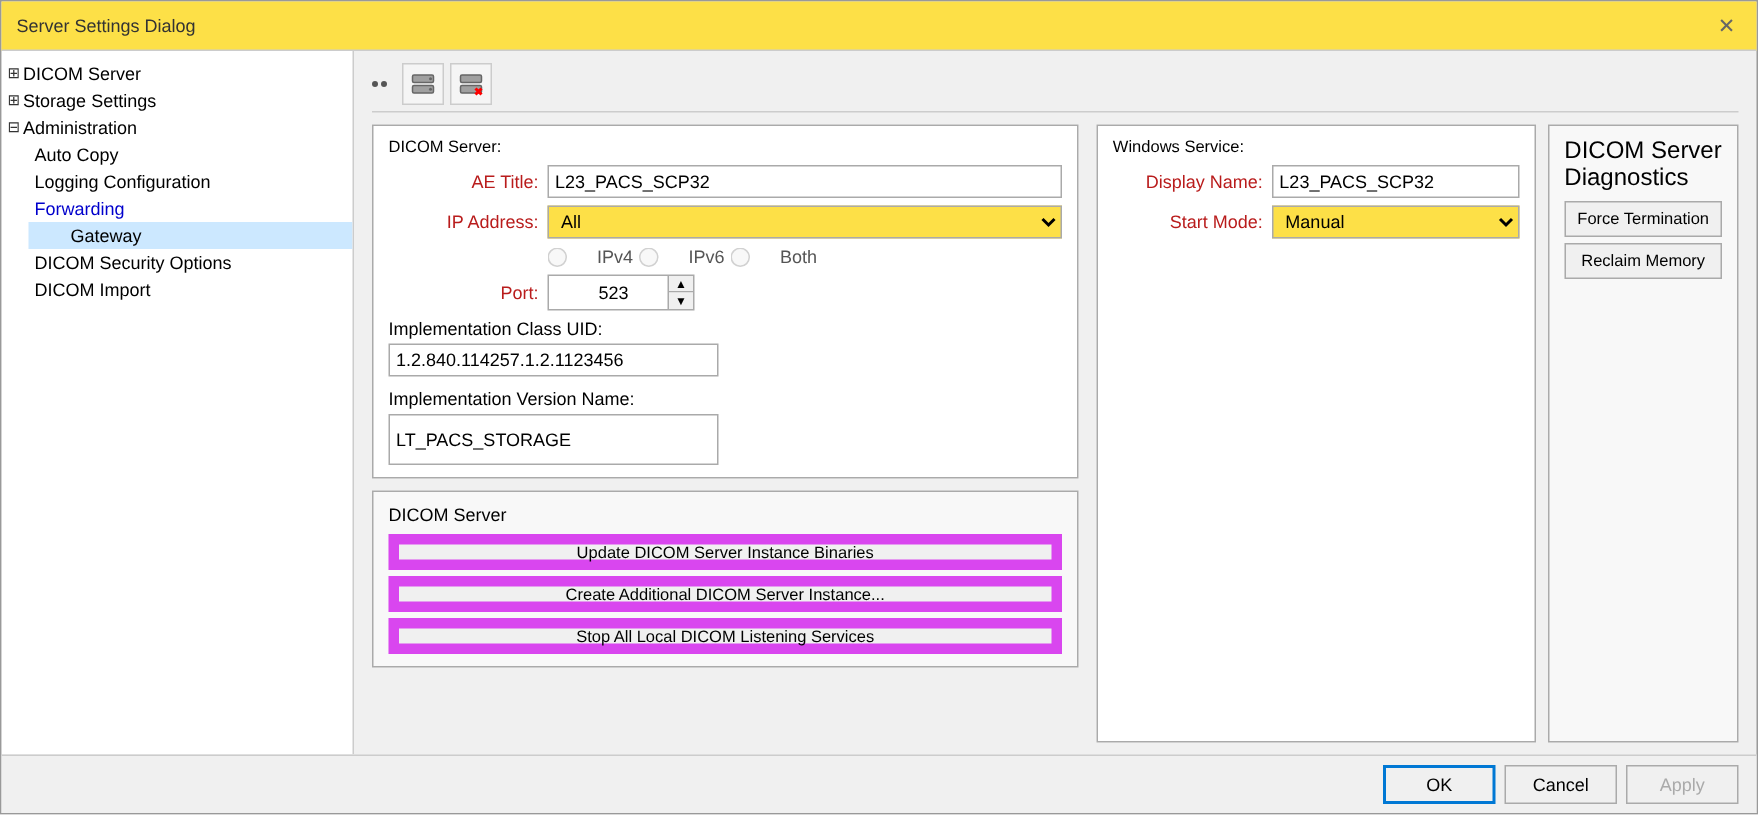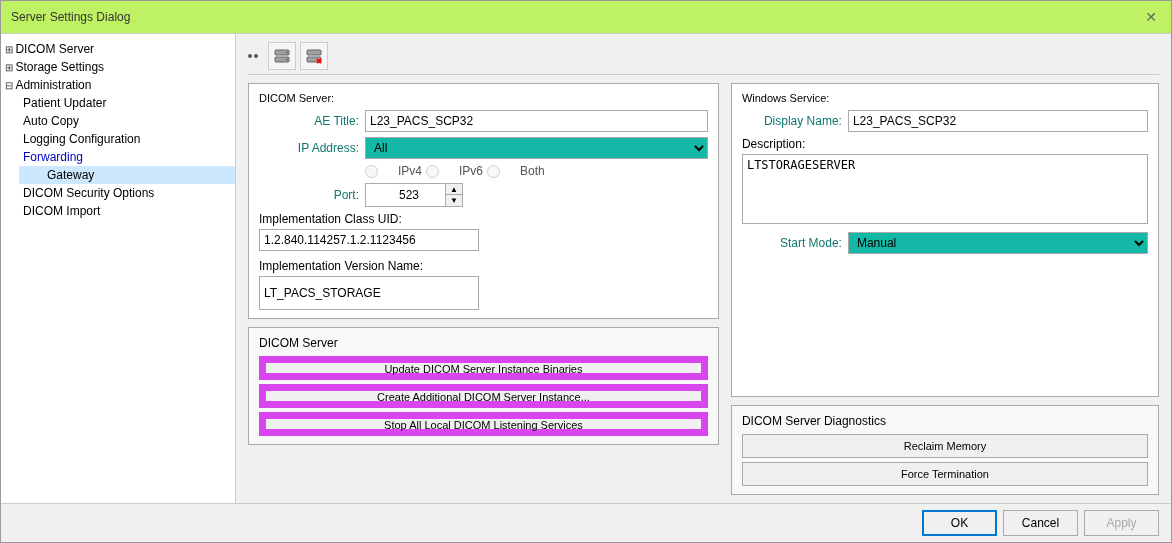--- a/index.html
+++ b/index.html
@@ -13,21 +13,21 @@
     }
     .dialog {
       width: 1172px;
       height: 543px;
       background: #f0f0f0;
       border: 1px solid #999;
       display: flex;
       flex-direction: column;
     }
     .title-bar {
-      background: #bef264;
+      background: #fde047;
       border-bottom: 1px solid #ccc;
       padding: 6px 10px;
       display: flex;
       justify-content: space-between;
       align-items: center;
       font-size: 12px;
       color: #333;
     }
     .title-bar-close {
       cursor: pointer;
@@ -106,21 +106,21 @@
     }
     .left-panel {
       flex: 1.1;
       display: flex;
       flex-direction: column;
       gap: 8px;
     }
     .right-panel {
       flex: 1;
       display: flex;
-      flex-direction: column;
+      flex-direction: row;
       gap: 8px;
     }
     .section-box {
       border: 1px solid #aaa;
       background: #fff;
       padding: 8px 10px;
     }
     .section-title {
       font-size: 11px;
       font-weight: normal;
@@ -129,37 +129,37 @@
     }
     .form-row {
       display: flex;
       align-items: center;
       margin-bottom: 5px;
       gap: 6px;
     }
     .form-label {
       width: 100px;
       font-size: 12px;
-      color: #0f766e;
+      color: #b91c1c;
       text-align: right;
     }
     .form-input {
       flex: 1;
       height: 22px;
       border: 1px solid #aaa;
       background: #fff;
       padding: 2px 4px;
       font-size: 12px;
       outline: none;
     }
     .form-select {
       flex: 1;
       height: 22px;
       border: 1px solid #aaa;
-      background: #14b8a6;
+      background: #fde047;
       padding: 2px 4px;
       font-size: 12px;
       outline: none;
     }
     .ip-row {
       display: flex;
       align-items: center;
       gap: 4px;
       margin-bottom: 5px;
       padding-left: 106px;
@@ -244,21 +244,21 @@
       background: #fff;
       padding: 8px 10px;
       flex: 1;
     }
     .dicom-diag-section {
       border: 1px solid #aaa;
       background: #f8f8f8;
       padding: 8px 10px;
     }
     .diag-title {
-      font-size: 12px;
+      font-size: 16px;
       margin-bottom: 6px;
       color: #000;
     }
     .diag-btn {
       display: block;
       width: 100%;
       height: 24px;
       margin-bottom: 4px;
       border: 1px solid #aaa;
       background: #f0f0f0;
@@ -364,23 +364,20 @@
       </div>
 
       <div class="tree-item">
         <div class="tree-root">
           <span class="tree-icon">⊟</span>
           <span>Administration</span>
         </div>
       </div>
 
       <div class="tree-children">
-        <div class="tree-item">
-          <span>Patient Updater</span>
-        </div>
         <div class="tree-item">
           <span>Auto Copy</span>
         </div>
         <div class="tree-item">
           <span>Logging Configuration</span>
         </div>
         <div class="tree-item" style="color:#0000cc;">
           <span>Forwarding</span>
         </div>
         <div class="tree-item selected">
@@ -490,39 +487,35 @@
         <div class="right-panel">
 
           <div class="windows-service-section">
             <div class="section-title">Windows Service:</div>
 
             <div class="form-row">
               <span class="form-label">Display Name:</span>
               <input type="text" class="form-input" value="L23_PACS_SCP32" style="">
             </div>
 
-            <div style="margin-bottom:5px;">
-              <div class="uid-label">Description:</div>
-              <textarea class="desc-textarea" style="">LTSTORAGESERVER</textarea>
-            </div>
 
             <div class="form-row">
               <span class="form-label">Start Mode:</span>
               <select class="form-select">
                 <option selected="">Manual</option>
                 <option>Automatic</option>
                 <option>Disabled</option>
               </select>
             </div>
           </div>
 
           <div class="dicom-diag-section">
             <div class="diag-title">DICOM Server Diagnostics</div>
+            <button class="diag-btn">Force Termination</button>
             <button class="diag-btn">Reclaim Memory</button>
-            <button class="diag-btn">Force Termination</button>
           </div>
         </div>
       </div>
     </div>
   </div>
 
   <div class="footer">
     <button class="footer-btn primary">OK</button>
     <button class="footer-btn">Cancel</button>
     <button class="footer-btn" disabled="">Apply</button>

